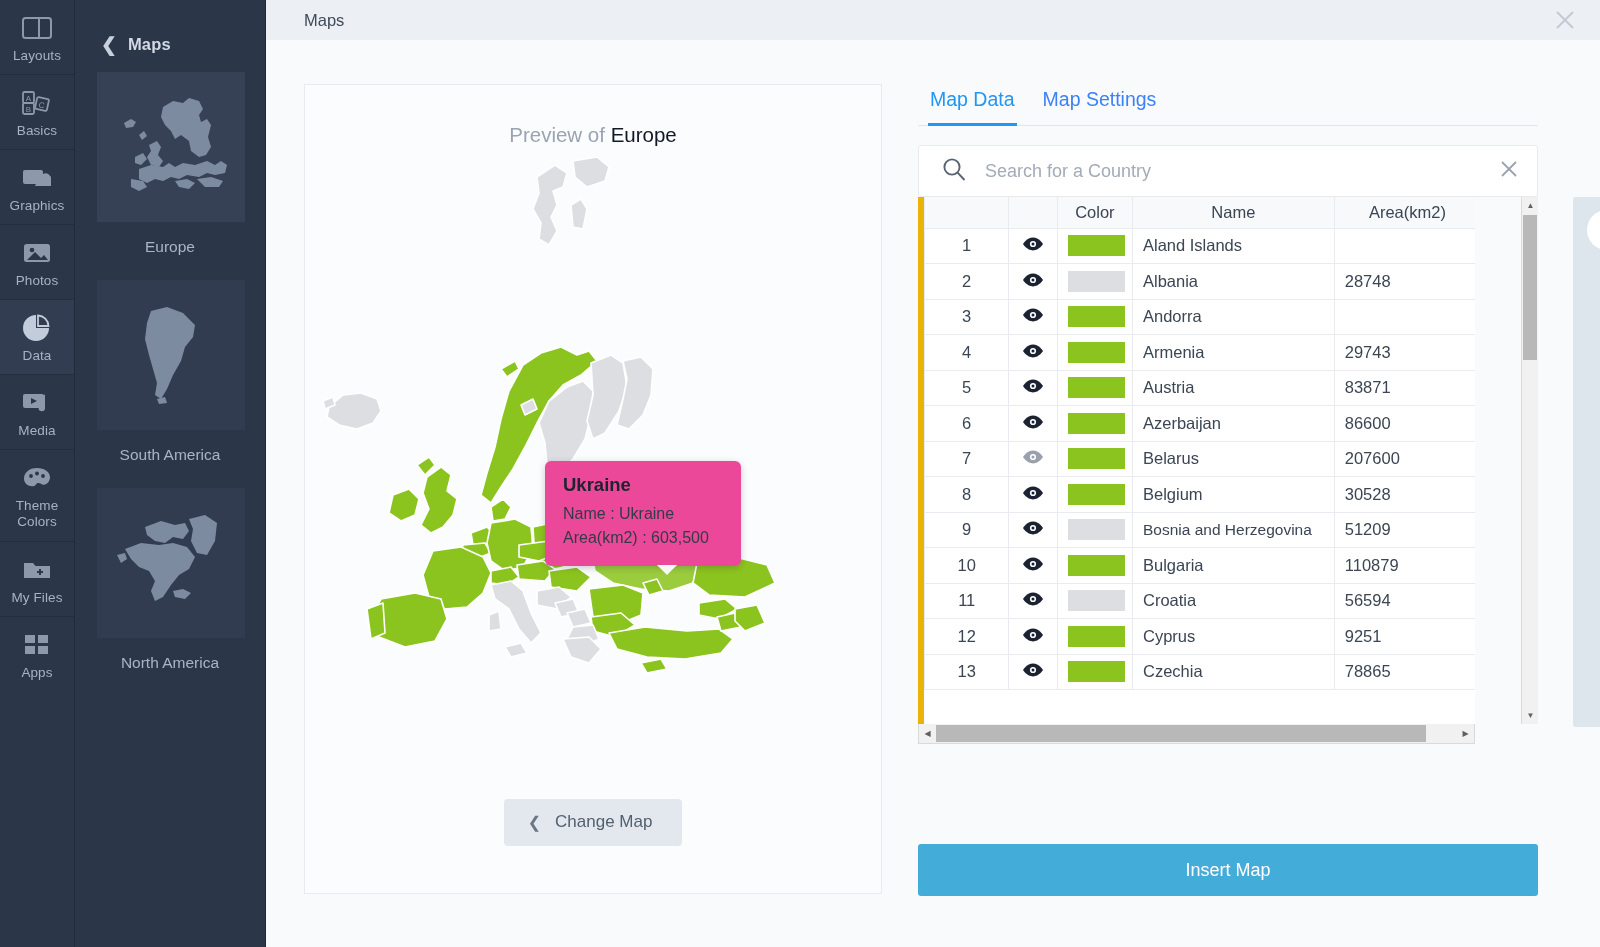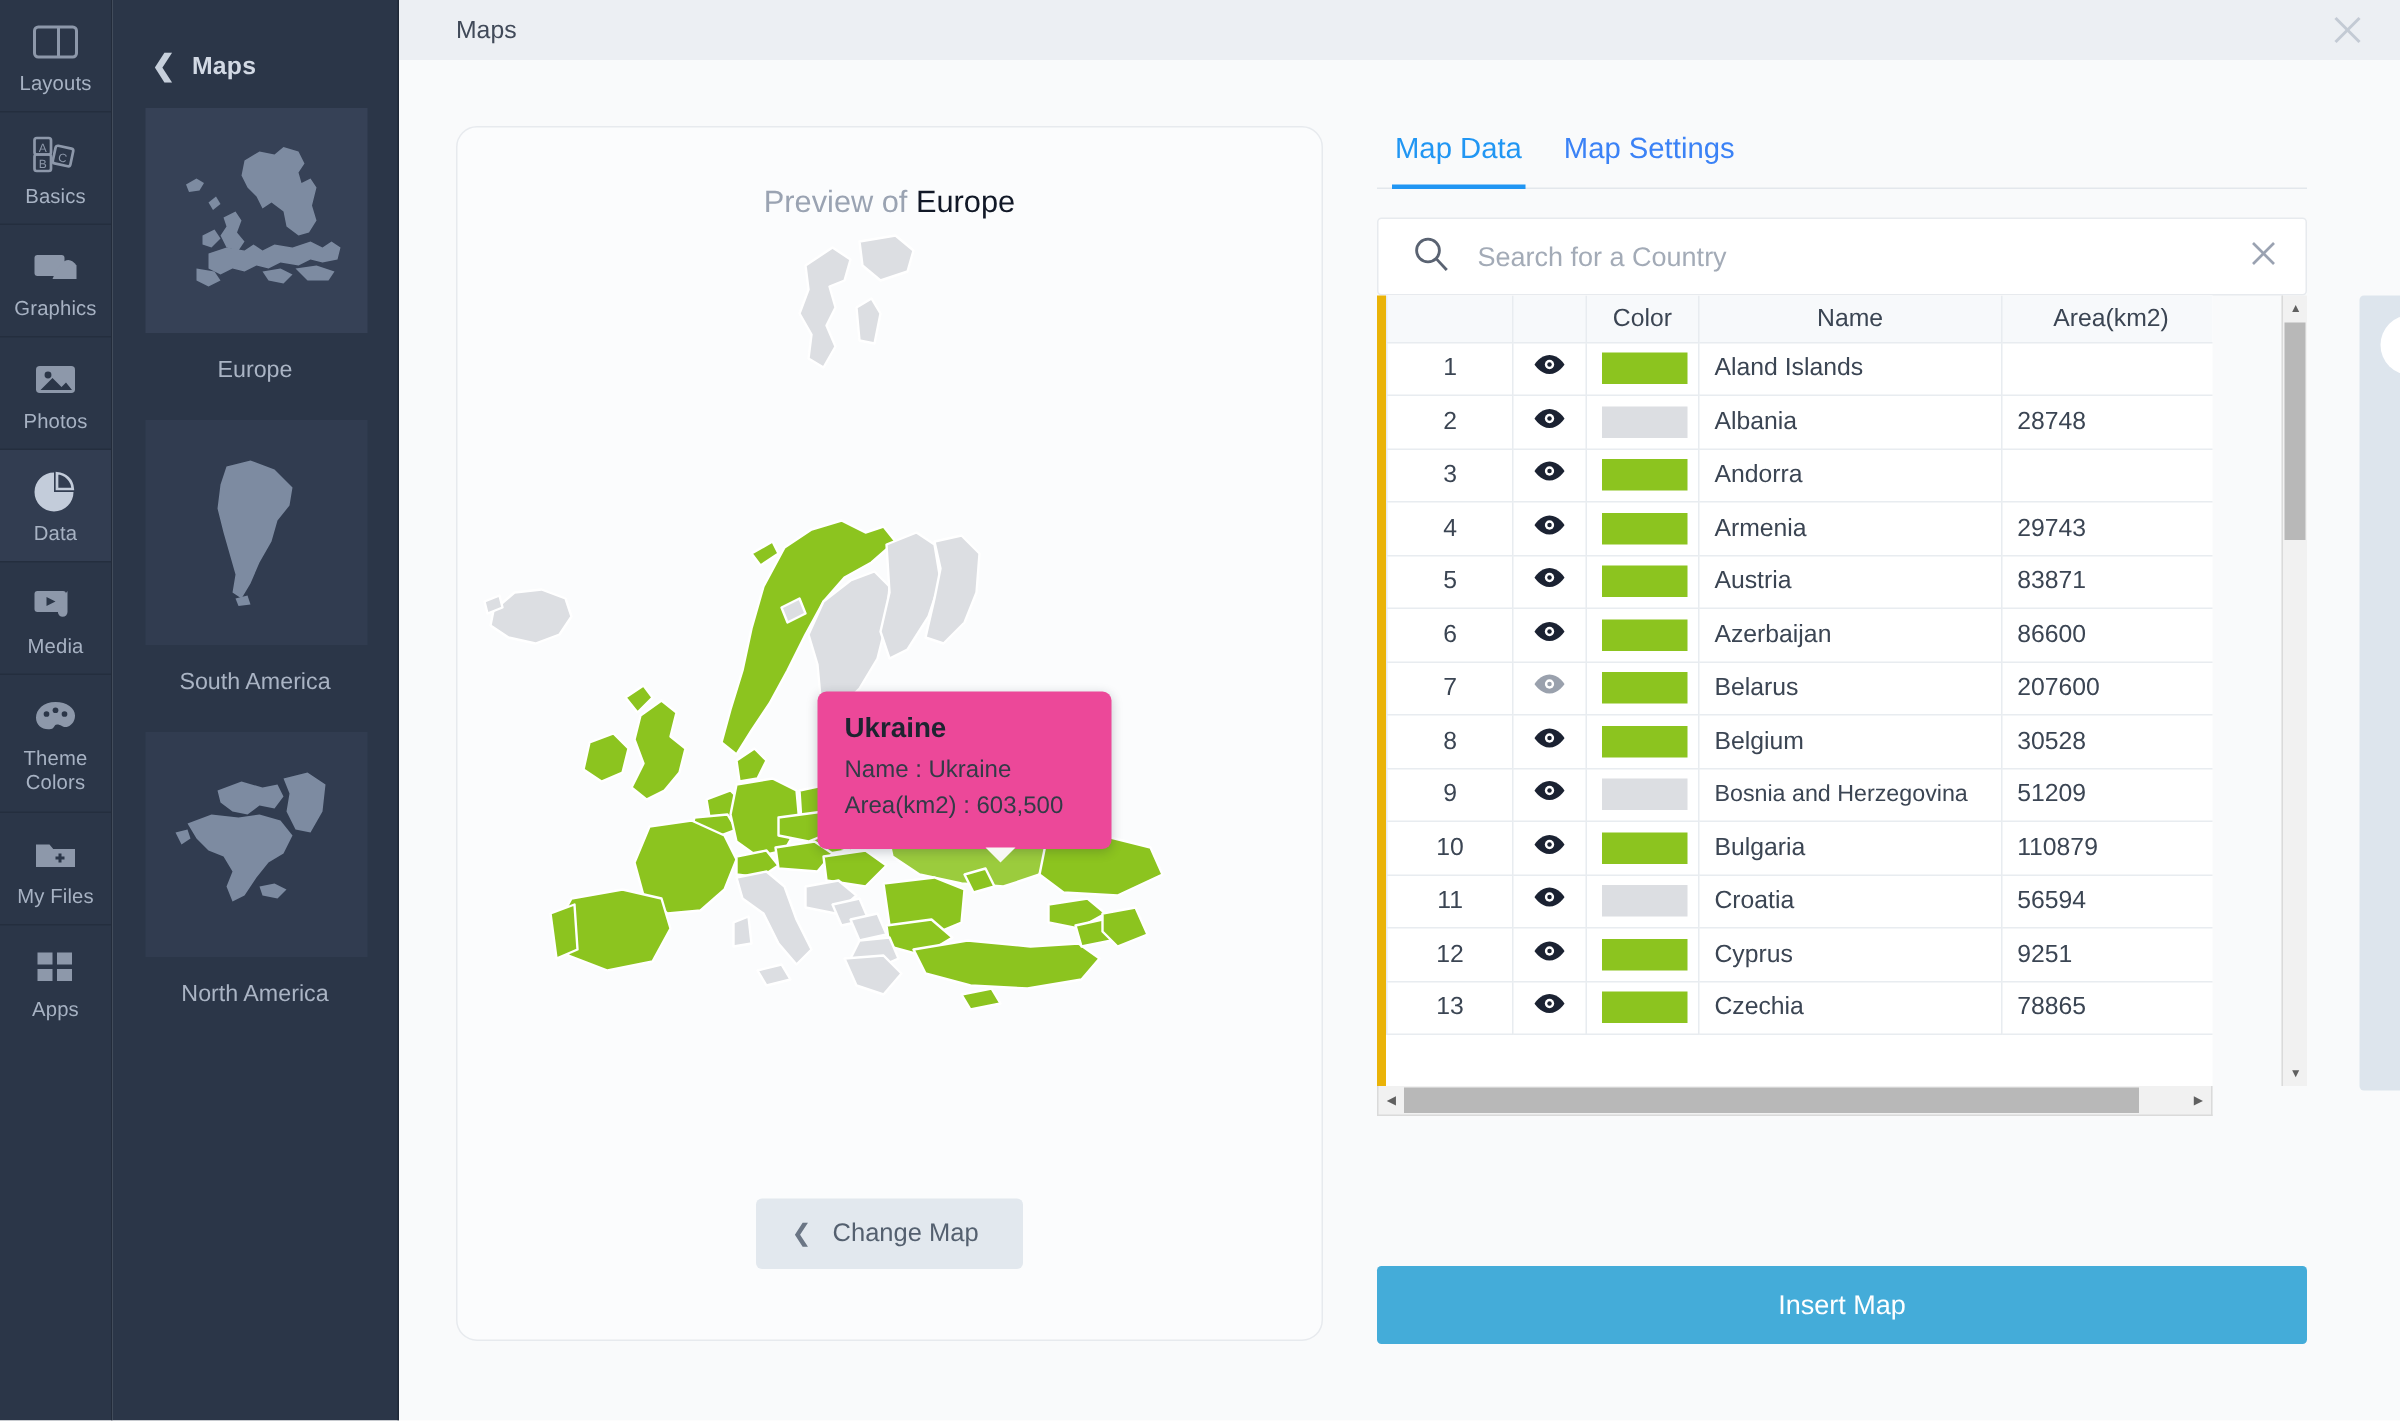--- a/index.html
+++ b/index.html
@@ -107,21 +107,21 @@
     padding: 44px 0 0 0;
     position: relative;
   }
 
   
   .preview-wrap { padding-left: 38px; }
   .preview-card {
     width: 578px; height: 810px;
     background: #fbfcfd;
     border: 1px solid #e7eaee;
-    border-radius: 14px;
+    border-radius: 0;
     position: relative;
     display: flex; flex-direction: column;
     align-items: center;
   }
   .preview-title {
     margin-top: 38px;
     font-size: 20.5px;
     color: #111827;
   }
   .preview-title .pre { color: #9aa3b2; }

